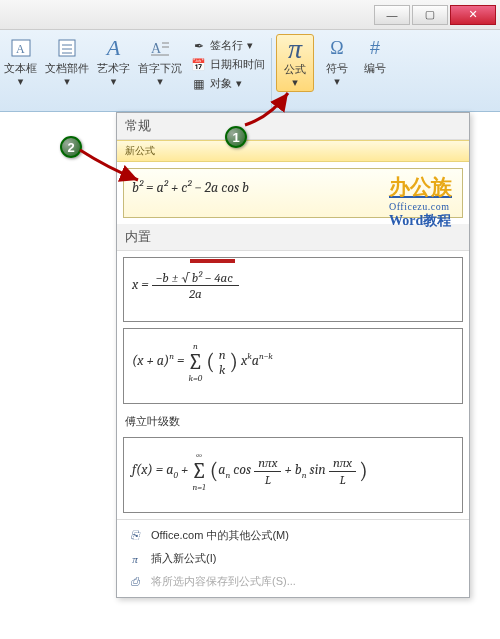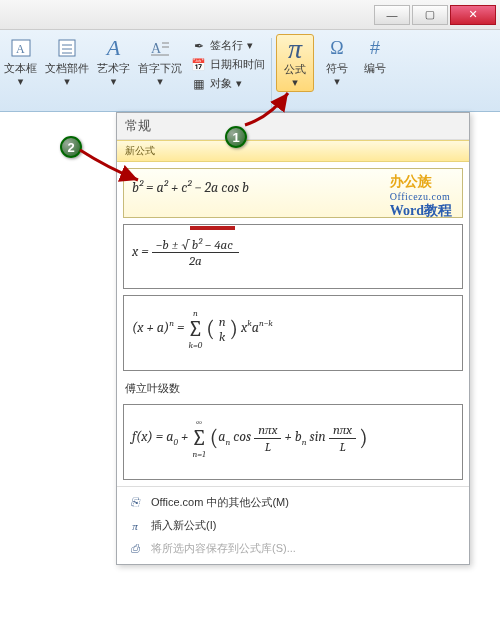--- a/index.html
+++ b/index.html
@@ -101,21 +101,21 @@
     .formula {
       font-family: Cambria, Georgia, serif;
       font-style: italic;
       font-size: 14px;
       color:#333;
     }
     .logo {
       position:absolute; right:10px; top:4px; text-align:left;
       font-family: "Microsoft YaHei"; font-style:normal;
     }
-    .logo .l1 { font-size:14px; font-weight:bold; color:#2a5db0;}
+    .logo .l1 { font-size:21px; font-weight:bold; color:#2a5db0;text-decoration:underline;}
     .logo .l1 span { color:#e8a817;}
     .logo .l2 { font-size:10px; color:#2a5db0; letter-spacing:.5px;}
     .logo .l3 { font-size:14px; font-weight:bold; color:#2a5db0;}
     .dd-cat {
       padding: 4px 8px 2px;
       font-size: 11px; color:#333;
     }
     .dd-footer {
       border-top: 1px solid #ddd;
       padding: 4px 0;
@@ -234,20 +234,21 @@
   <div class="dd-section-label">新公式</div>
   <div class="dd-box">
     <span class="formula">b² = a² + c² − 2a cos b</span>
     <div class="logo">
       <div class="l1"><span>办公</span><span style="color:#e8a817">族</span></div>
       <div class="l2">Officezu.com</div>
       <div class="l3">Word教程</div>
     </div>
   </div>
 
+  <div class="dd-header">内置</div>
 
   <div class="dd-box plain">
     <span class="formula">
       <span>x =</span>
       <span class="frac">
         <span class="num"><span>−b ± </span><span class="radical"><span class="sqrt">b² − 4ac</span></span></span>
         <span class="den">2a</span>
       </span>
     </span>
   </div>

